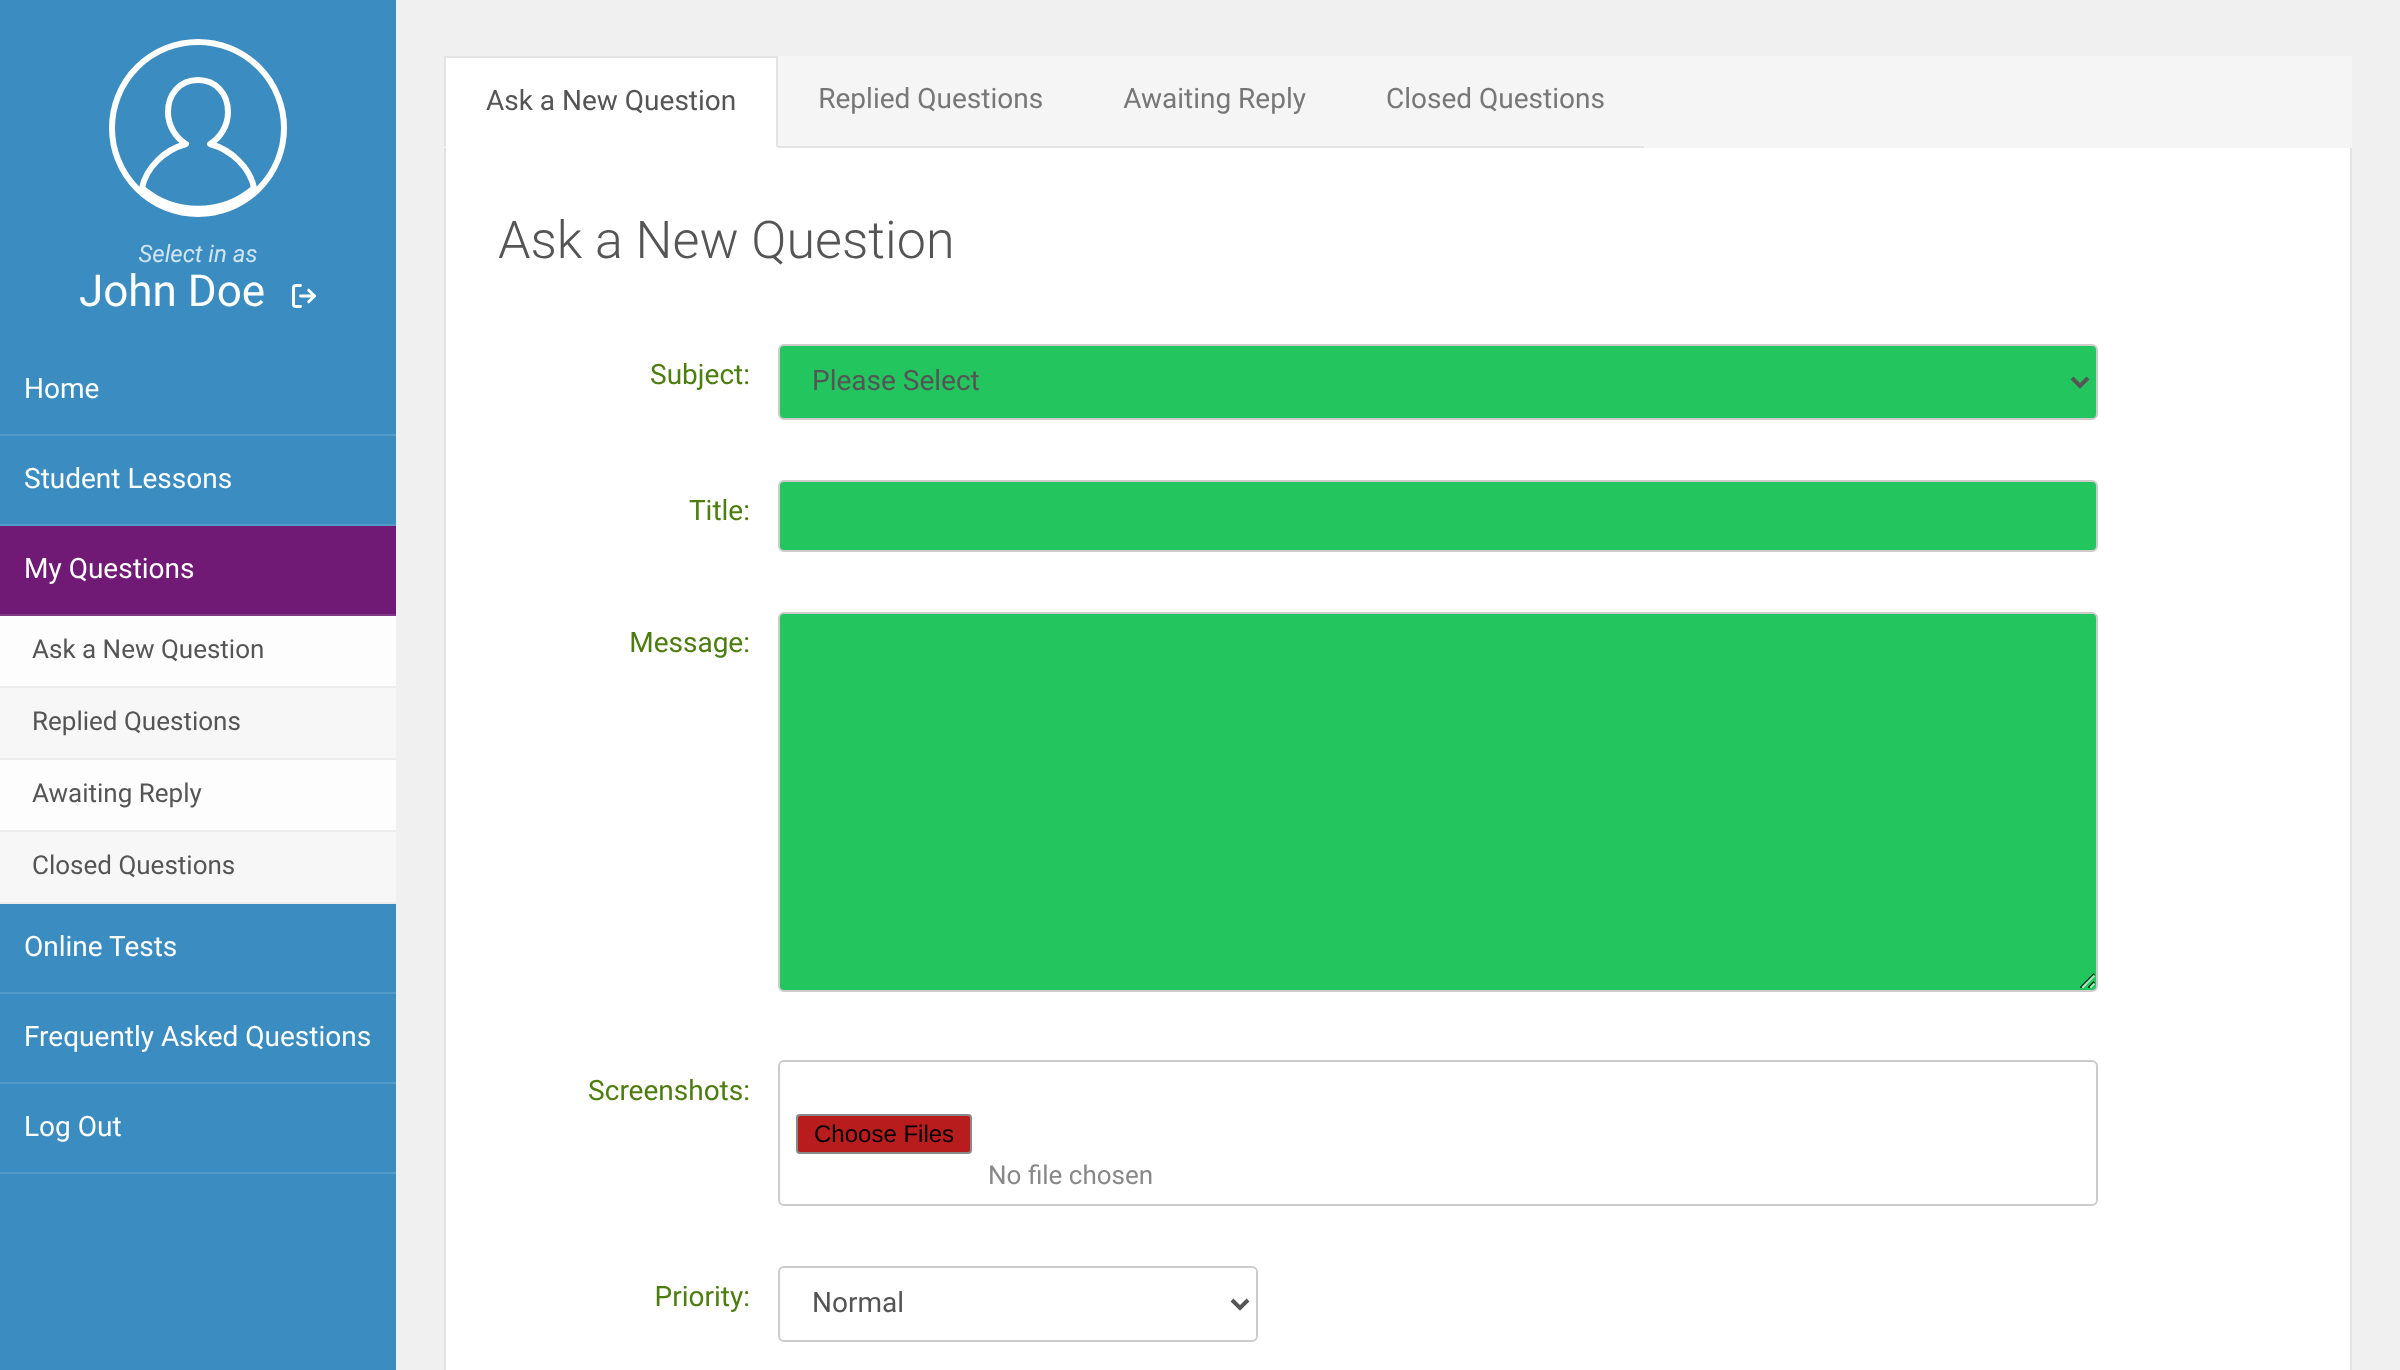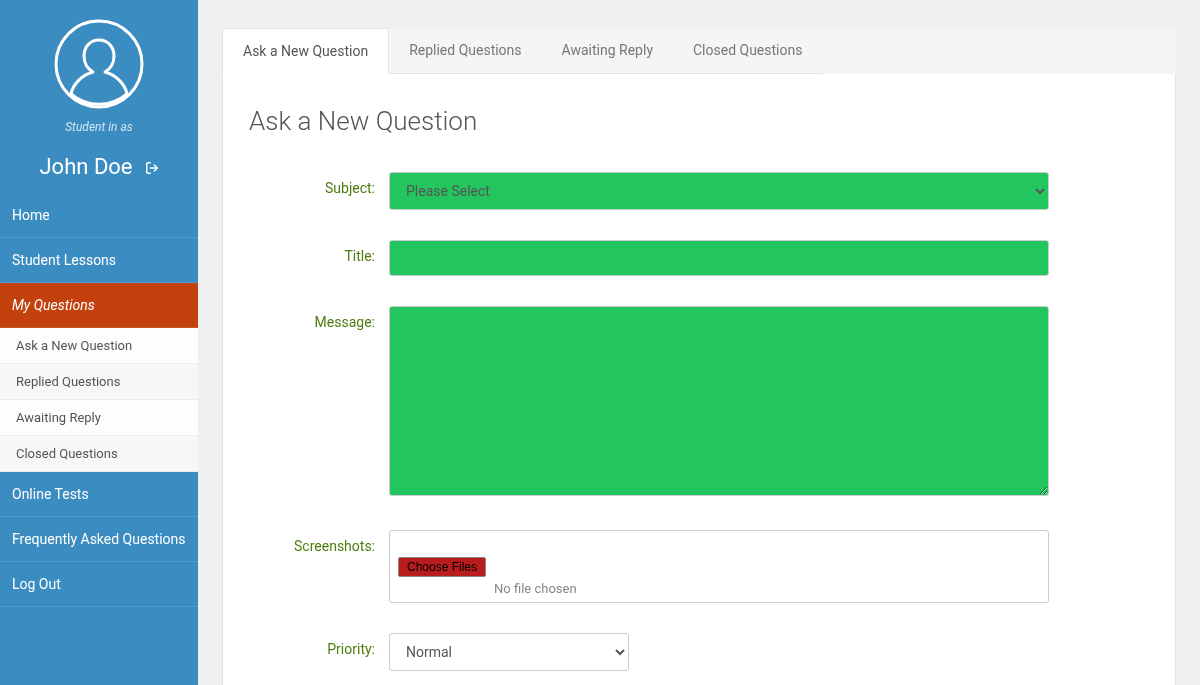--- a/index.html
+++ b/index.html
@@ -33,21 +33,21 @@
 .logged-in-as {
   font-style: italic;
   font-size: 12px;
   color: #cfe5f2;
 }
 .user-line {
   display: flex;
   align-items: center;
   justify-content: center;
   gap: 12px;
-  margin-top: 20px;
+  margin-top: 0;
 }
 .user-name {
   font-size: 22px;
   font-weight: 400;
 }
 .logout-icon {
   width: 14px;
   height: 14px;
 }
 .nav {
@@ -56,22 +56,21 @@
 }
 .nav-item {
   padding: 14px 12px;
   font-size: 14px;
   color: #fff;
   border-bottom: 1px solid rgba(255,255,255,0.12);
   cursor: pointer;
   text-align: left;
 }
 .nav-item.active {
-  background: #c2410c;
-  font-style: italic;
+  background: #701a75;
 }
 .sub-item {
   padding: 10px 16px;
   font-size: 13px;
   color: #555;
   background: #fdfdfd;
   border-bottom: 1px solid #ececec;
   cursor: pointer;
   text-align: left;
 }
@@ -196,21 +195,21 @@
 <body>
 
 <div class="sidebar">
   <div class="avatar-block">
     <div class="avatar-circle">
       <svg width="92" height="92" viewBox="0 0 92 92">
         <circle cx="46" cy="46" r="43" fill="none" stroke="#fff" stroke-width="3"></circle>
         <path d="M46 22 c-9 0 -15 7 -15 16 c0 7 4 13 9 16 c-11 3 -20 12 -22 22 a43 43 0 0 0 56 0 c-2 -10 -11 -19 -22 -22 c5 -3 9 -9 9 -16 c0 -9 -6 -16 -15 -16 z" fill="none" stroke="#fff" stroke-width="3" stroke-linejoin="round"></path>
       </svg>
     </div>
-    <div class="logged-in-as">Student in as</div>
+    <div class="logged-in-as">Select in as</div>
     <div class="user-line">
       <span class="user-name">John Doe</span>
       <span class="logout-icon">
         <svg width="14" height="14" viewBox="0 0 24 24" fill="none" stroke="#fff" stroke-width="2.5" stroke-linecap="round" stroke-linejoin="round">
           <path d="M9 21H5a2 2 0 0 1-2-2V5a2 2 0 0 1 2-2h4"></path>
           <polyline points="16 17 21 12 16 7"></polyline>
           <line x1="21" y1="12" x2="9" y2="12"></line>
         </svg>
       </span>
     </div>

